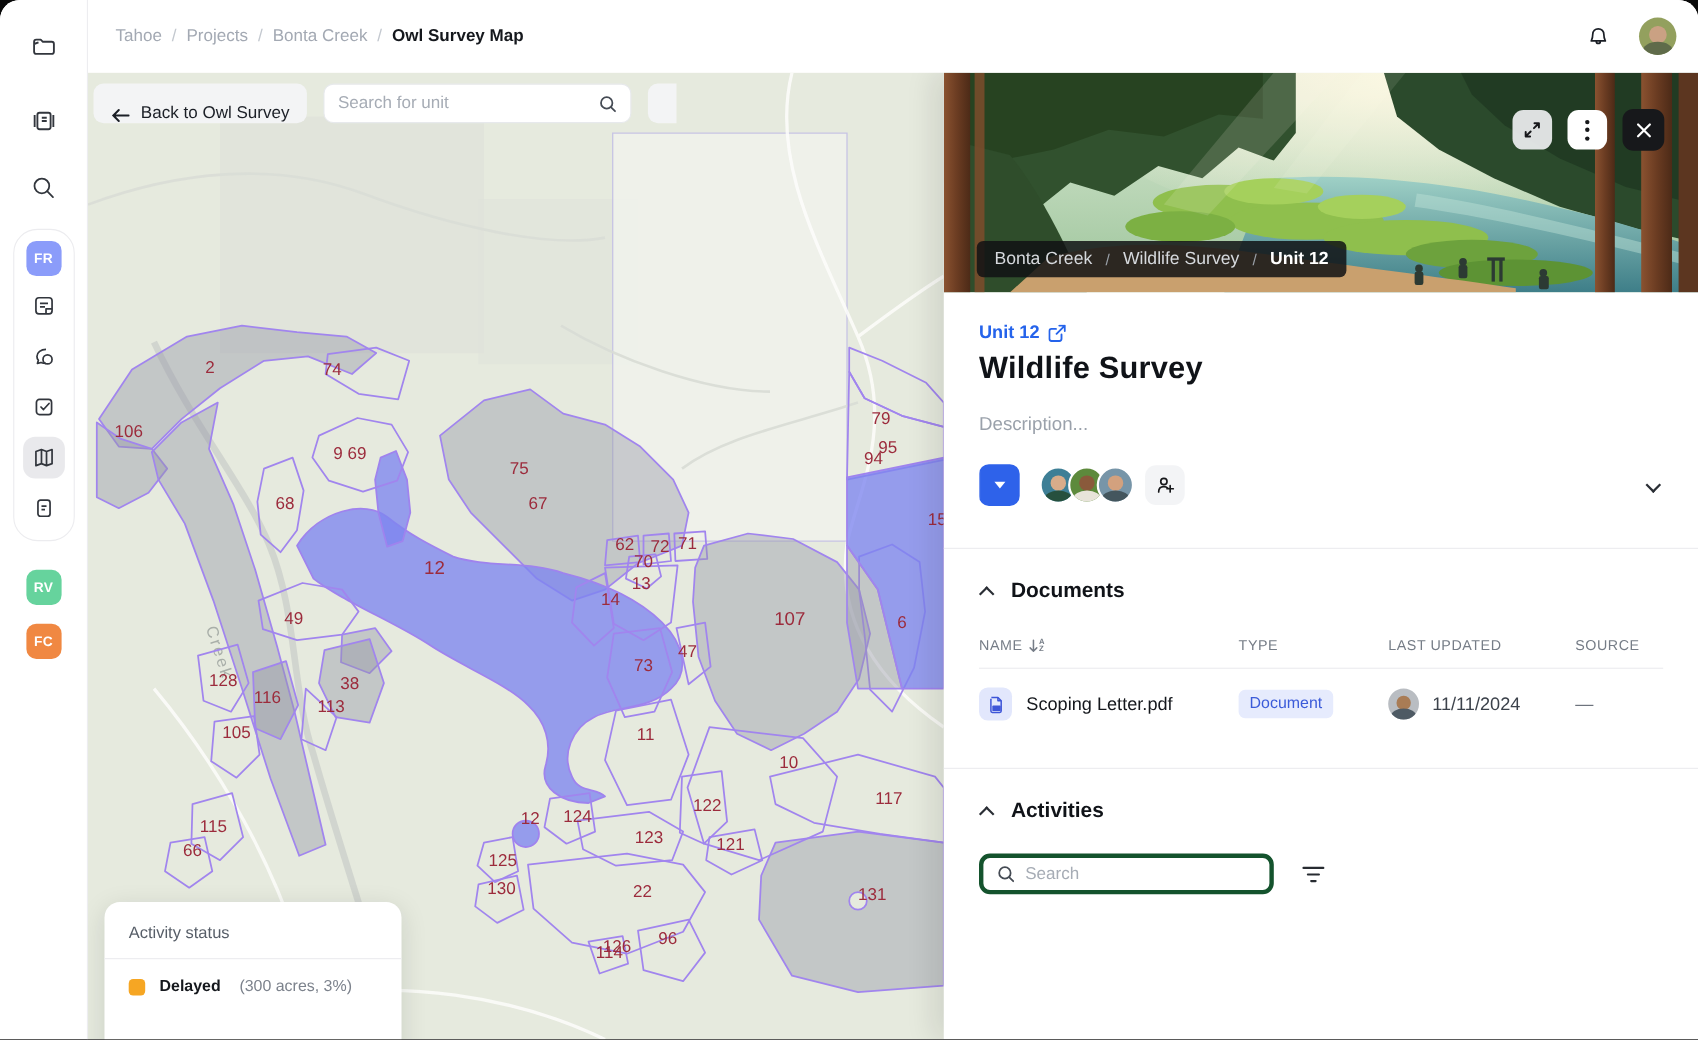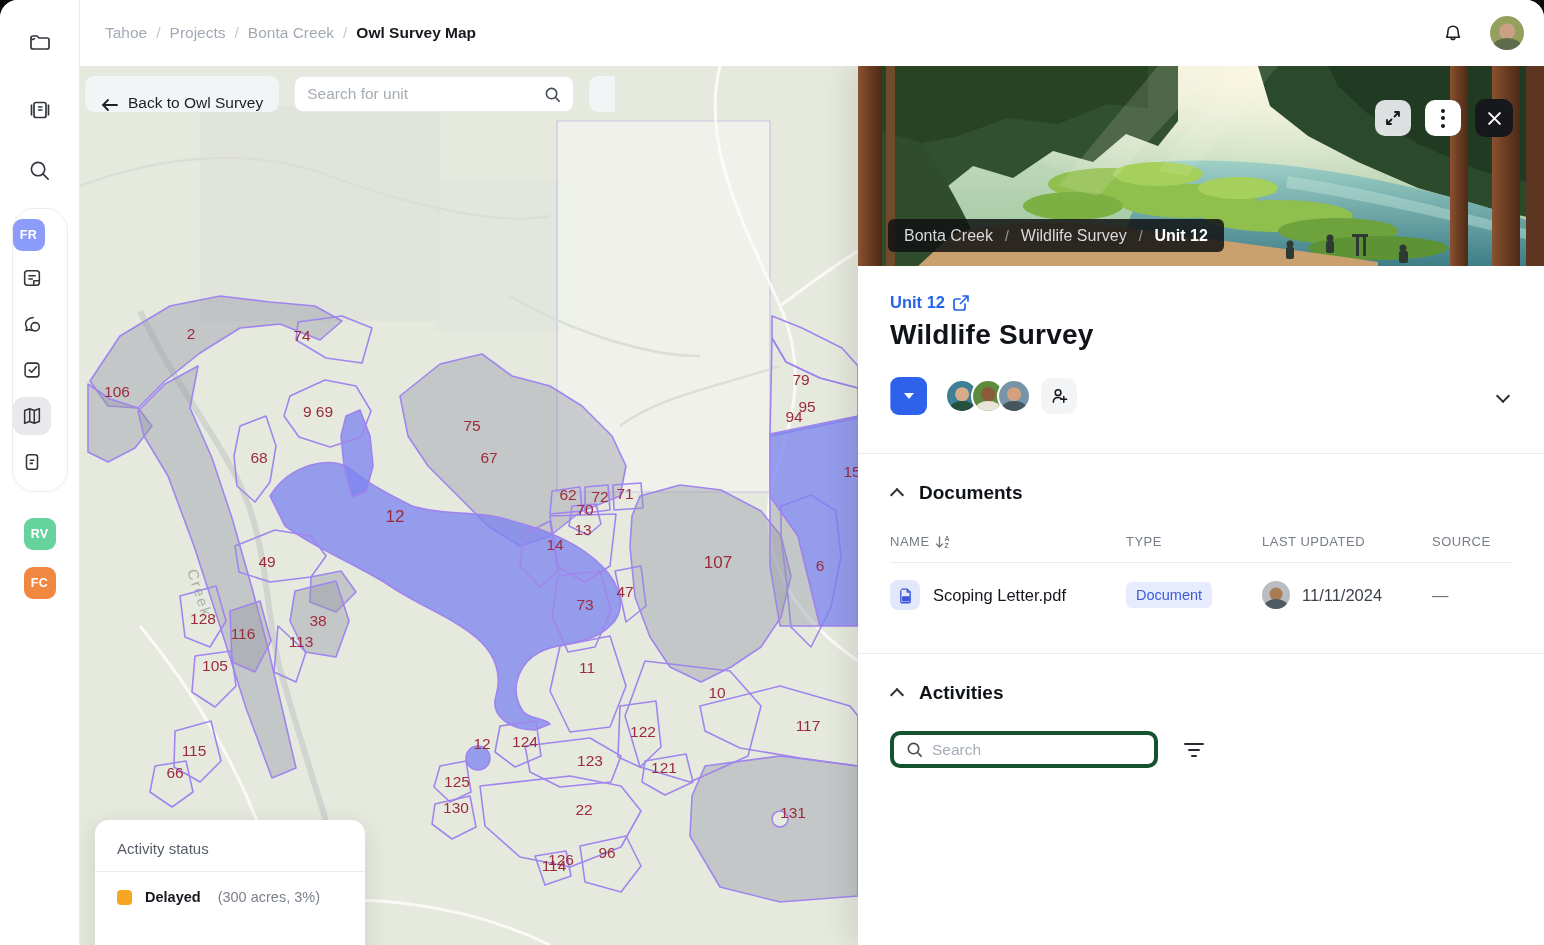--- a/index.html
+++ b/index.html
@@ -5,21 +5,21 @@
   * { box-sizing: border-box; margin: 0; padding: 0; }
   html,body { background:#0a0a0a; }
   body { font-family:"Liberation Sans", sans-serif; }
   .stage { position:relative; width:1544px; height:945px; overflow:hidden; background:#0a0a0a; }
   .app { position:absolute; inset:0; background:#fff; border-radius:18px 18px 0 0; overflow:hidden; }
 
   
   .sidebar { position:absolute; left:0; top:0; bottom:0; width:80px; background:#fff; border-right:1px solid #ededf0; z-index:30; display:flex; flex-direction:column; align-items:center; }
   .side-icon { width:40px; height:40px; display:flex; align-items:center; justify-content:center; border-radius:10px; cursor:pointer; }
   .side-icon svg { stroke:#32363d; }
-  .side-group { margin-top:18px; border:1px solid #ececef; border-radius:22px; padding:10px 0; width:56px; display:flex; flex-direction:column; align-items:flex-start; gap:8px; }
+  .side-group { margin-top:18px; border:1px solid #ececef; border-radius:22px; padding:10px 0; width:56px; display:flex; flex-direction:column; align-items:center; gap:8px; }
   .badge-sq { width:32px; height:32px; border-radius:9px; color:#fff; font-size:12.5px; font-weight:700; display:flex; align-items:center; justify-content:center; letter-spacing:.3px; }
   .side-item { width:38px; height:38px; border-radius:11px; display:flex; align-items:center; justify-content:center; }
   .side-item.active { background:#e9e9ec; }
 
   
   .topbar { position:absolute; left:80px; right:0; top:0; height:66px; background:#fff; z-index:25; display:flex; align-items:center; }
   .crumbs { margin-left:25px; font-size:15.5px; color:#a3a9b3; display:flex; gap:9px; align-items:center; }
   .crumbs .sep { color:#c3c8cf; }
   .crumbs .active { color:#15181d; font-weight:600; }
   .top-actions { position:absolute; right:20px; top:0; height:66px; display:flex; align-items:center; gap:26px; }
@@ -443,20 +443,21 @@
     <div class="pbody">
       <div>
         <span class="unit-link">
           <span>Unit 12</span>
           <svg width="16" height="16" viewBox="0 0 16 16" fill="none" stroke="#2563eb" stroke-width="1.7" stroke-linecap="round" stroke-linejoin="round">
                 <path d="M12,9 L12,13 C12,14.1 11.1,15 10,15 L3,15 C1.9,15 1,14.1 1,13 L1,6 C1,4.9 1.9,4 3,4 L7,4 M10,1 L15,1 L15,6 M15,1 L7.5,8.5"></path>
               </svg>
         </span>
       </div>
       <h1 class="ptitle">Wildlife Survey</h1>
+      <div class="pdesc">Description...</div>
 
       <div class="status-row">
         <div class="status-btn">
           <span class="st-split"></span>
           <span class="st-caret">
                 <span class="caret-down"></span>
               </span>
         </div>
         <div class="avatars">
           <div class="avatar" style="background:#3e7f96">

